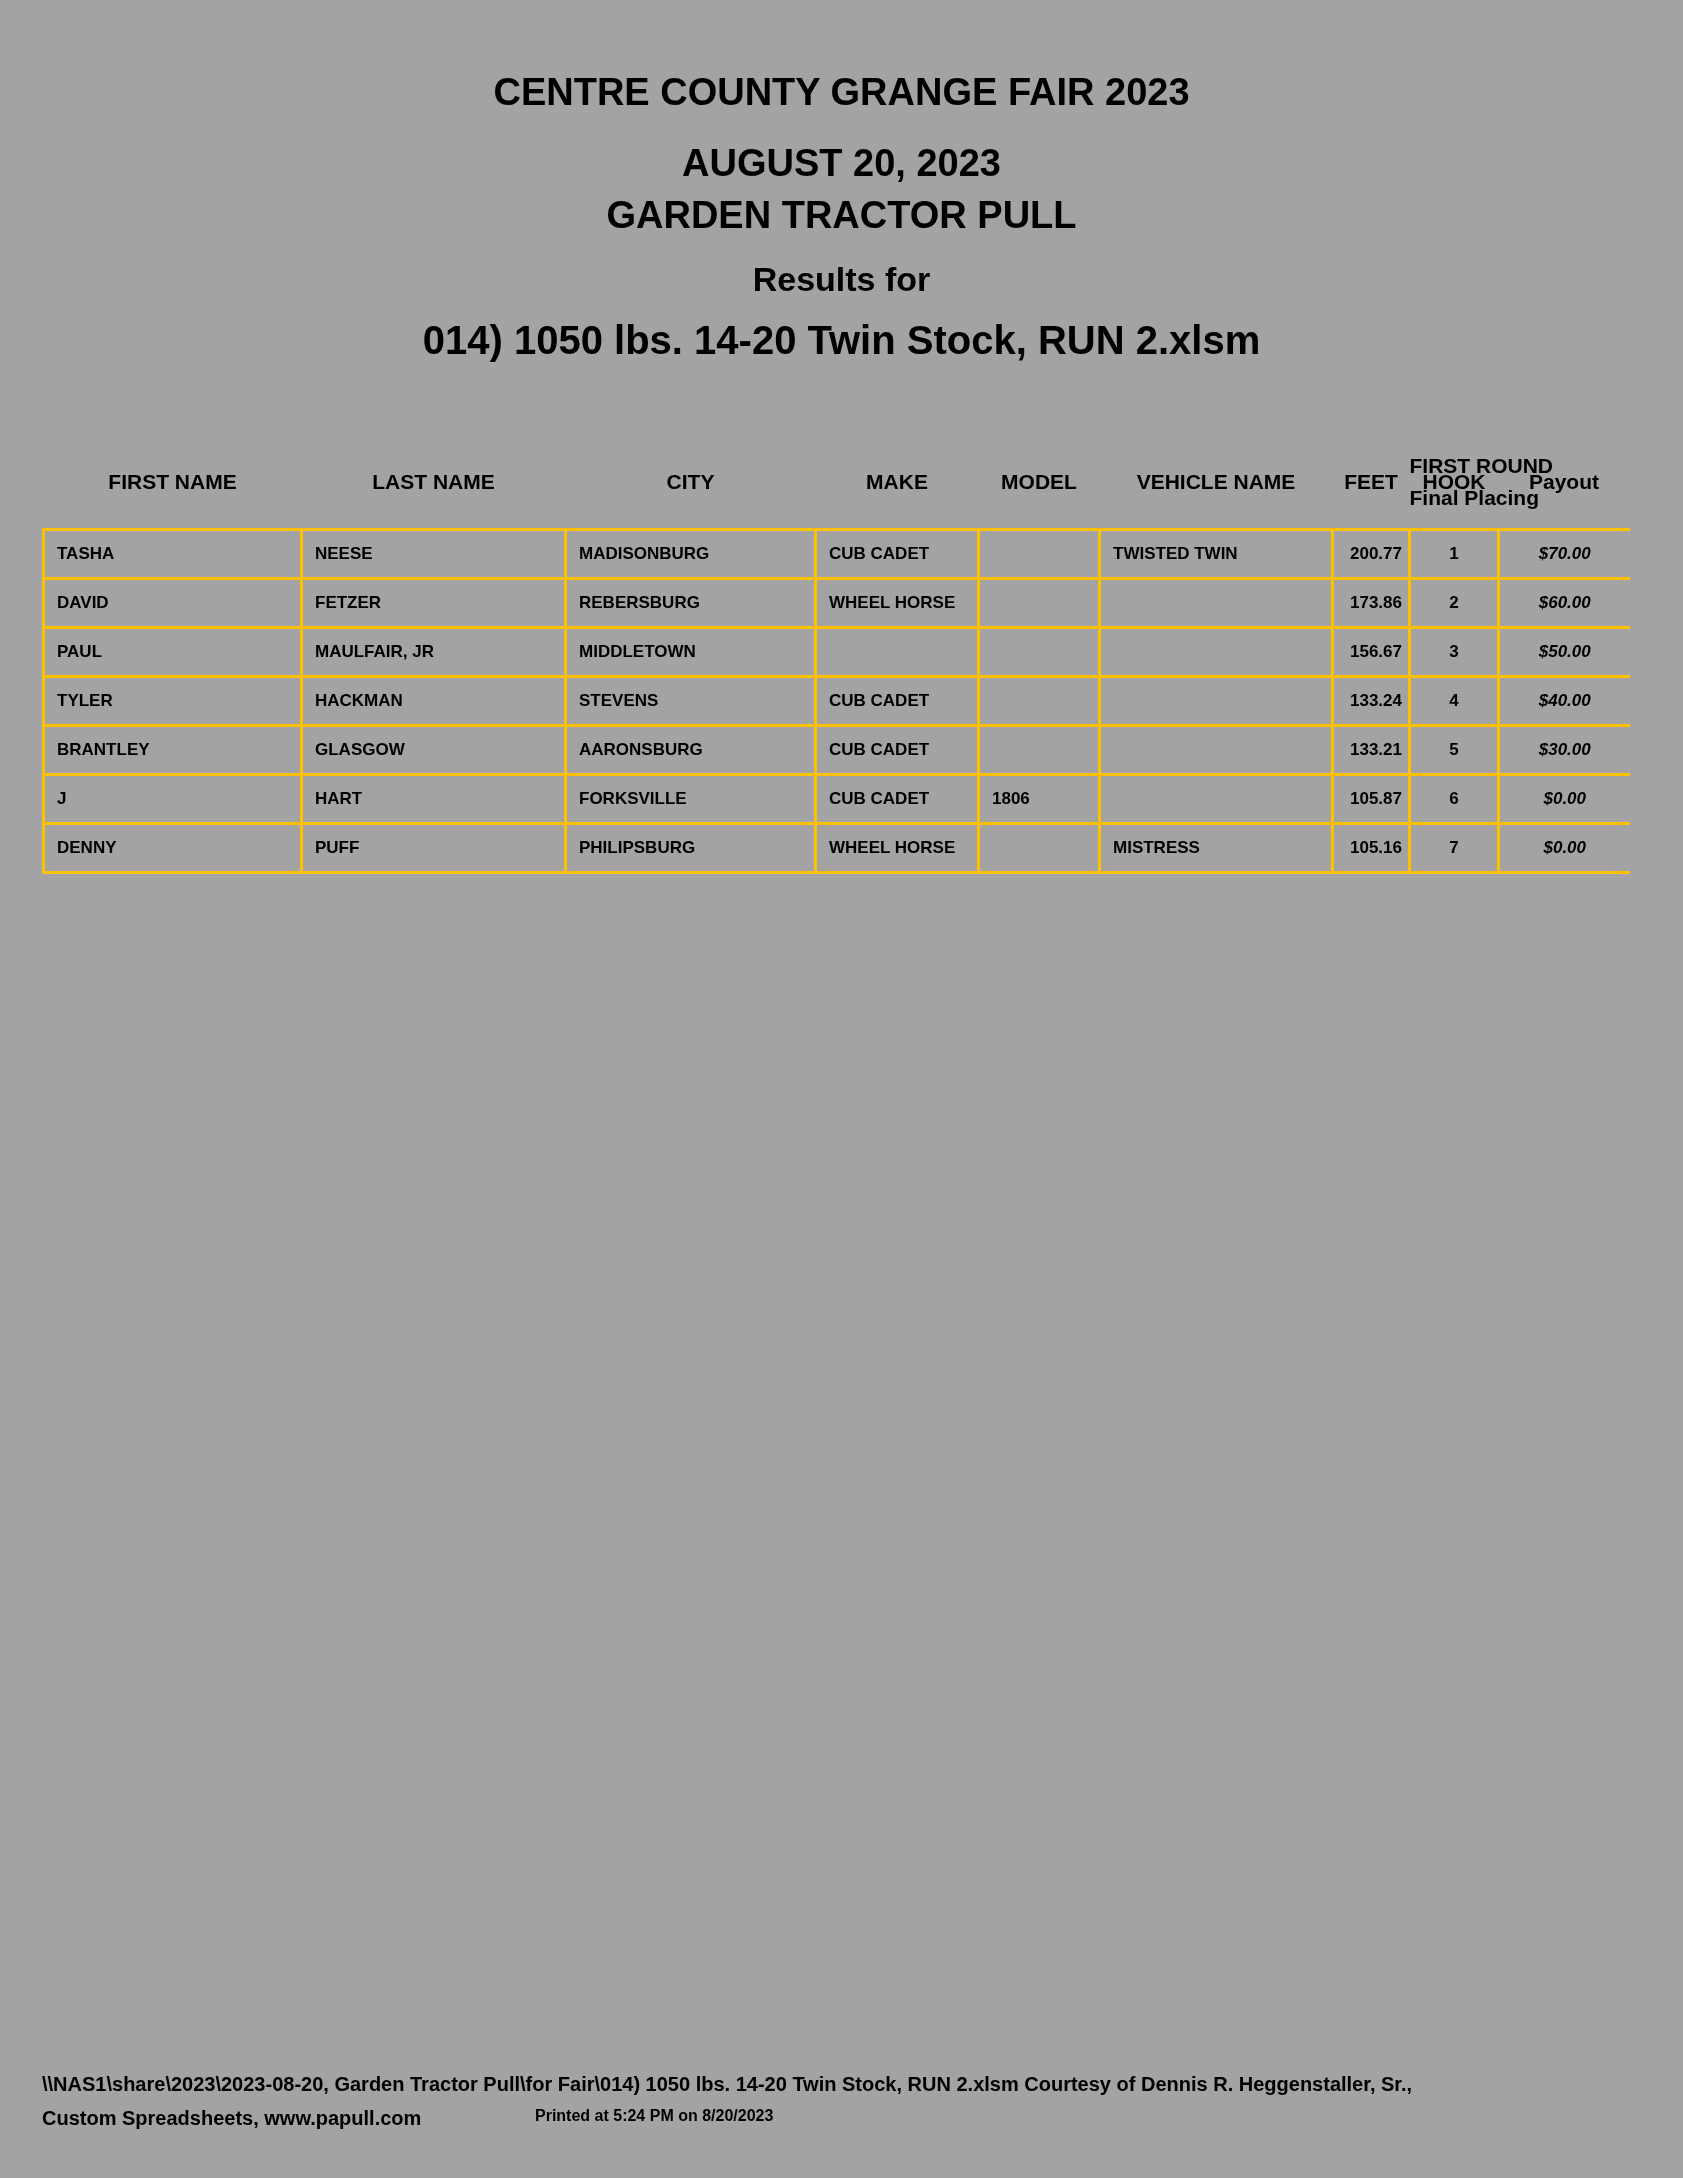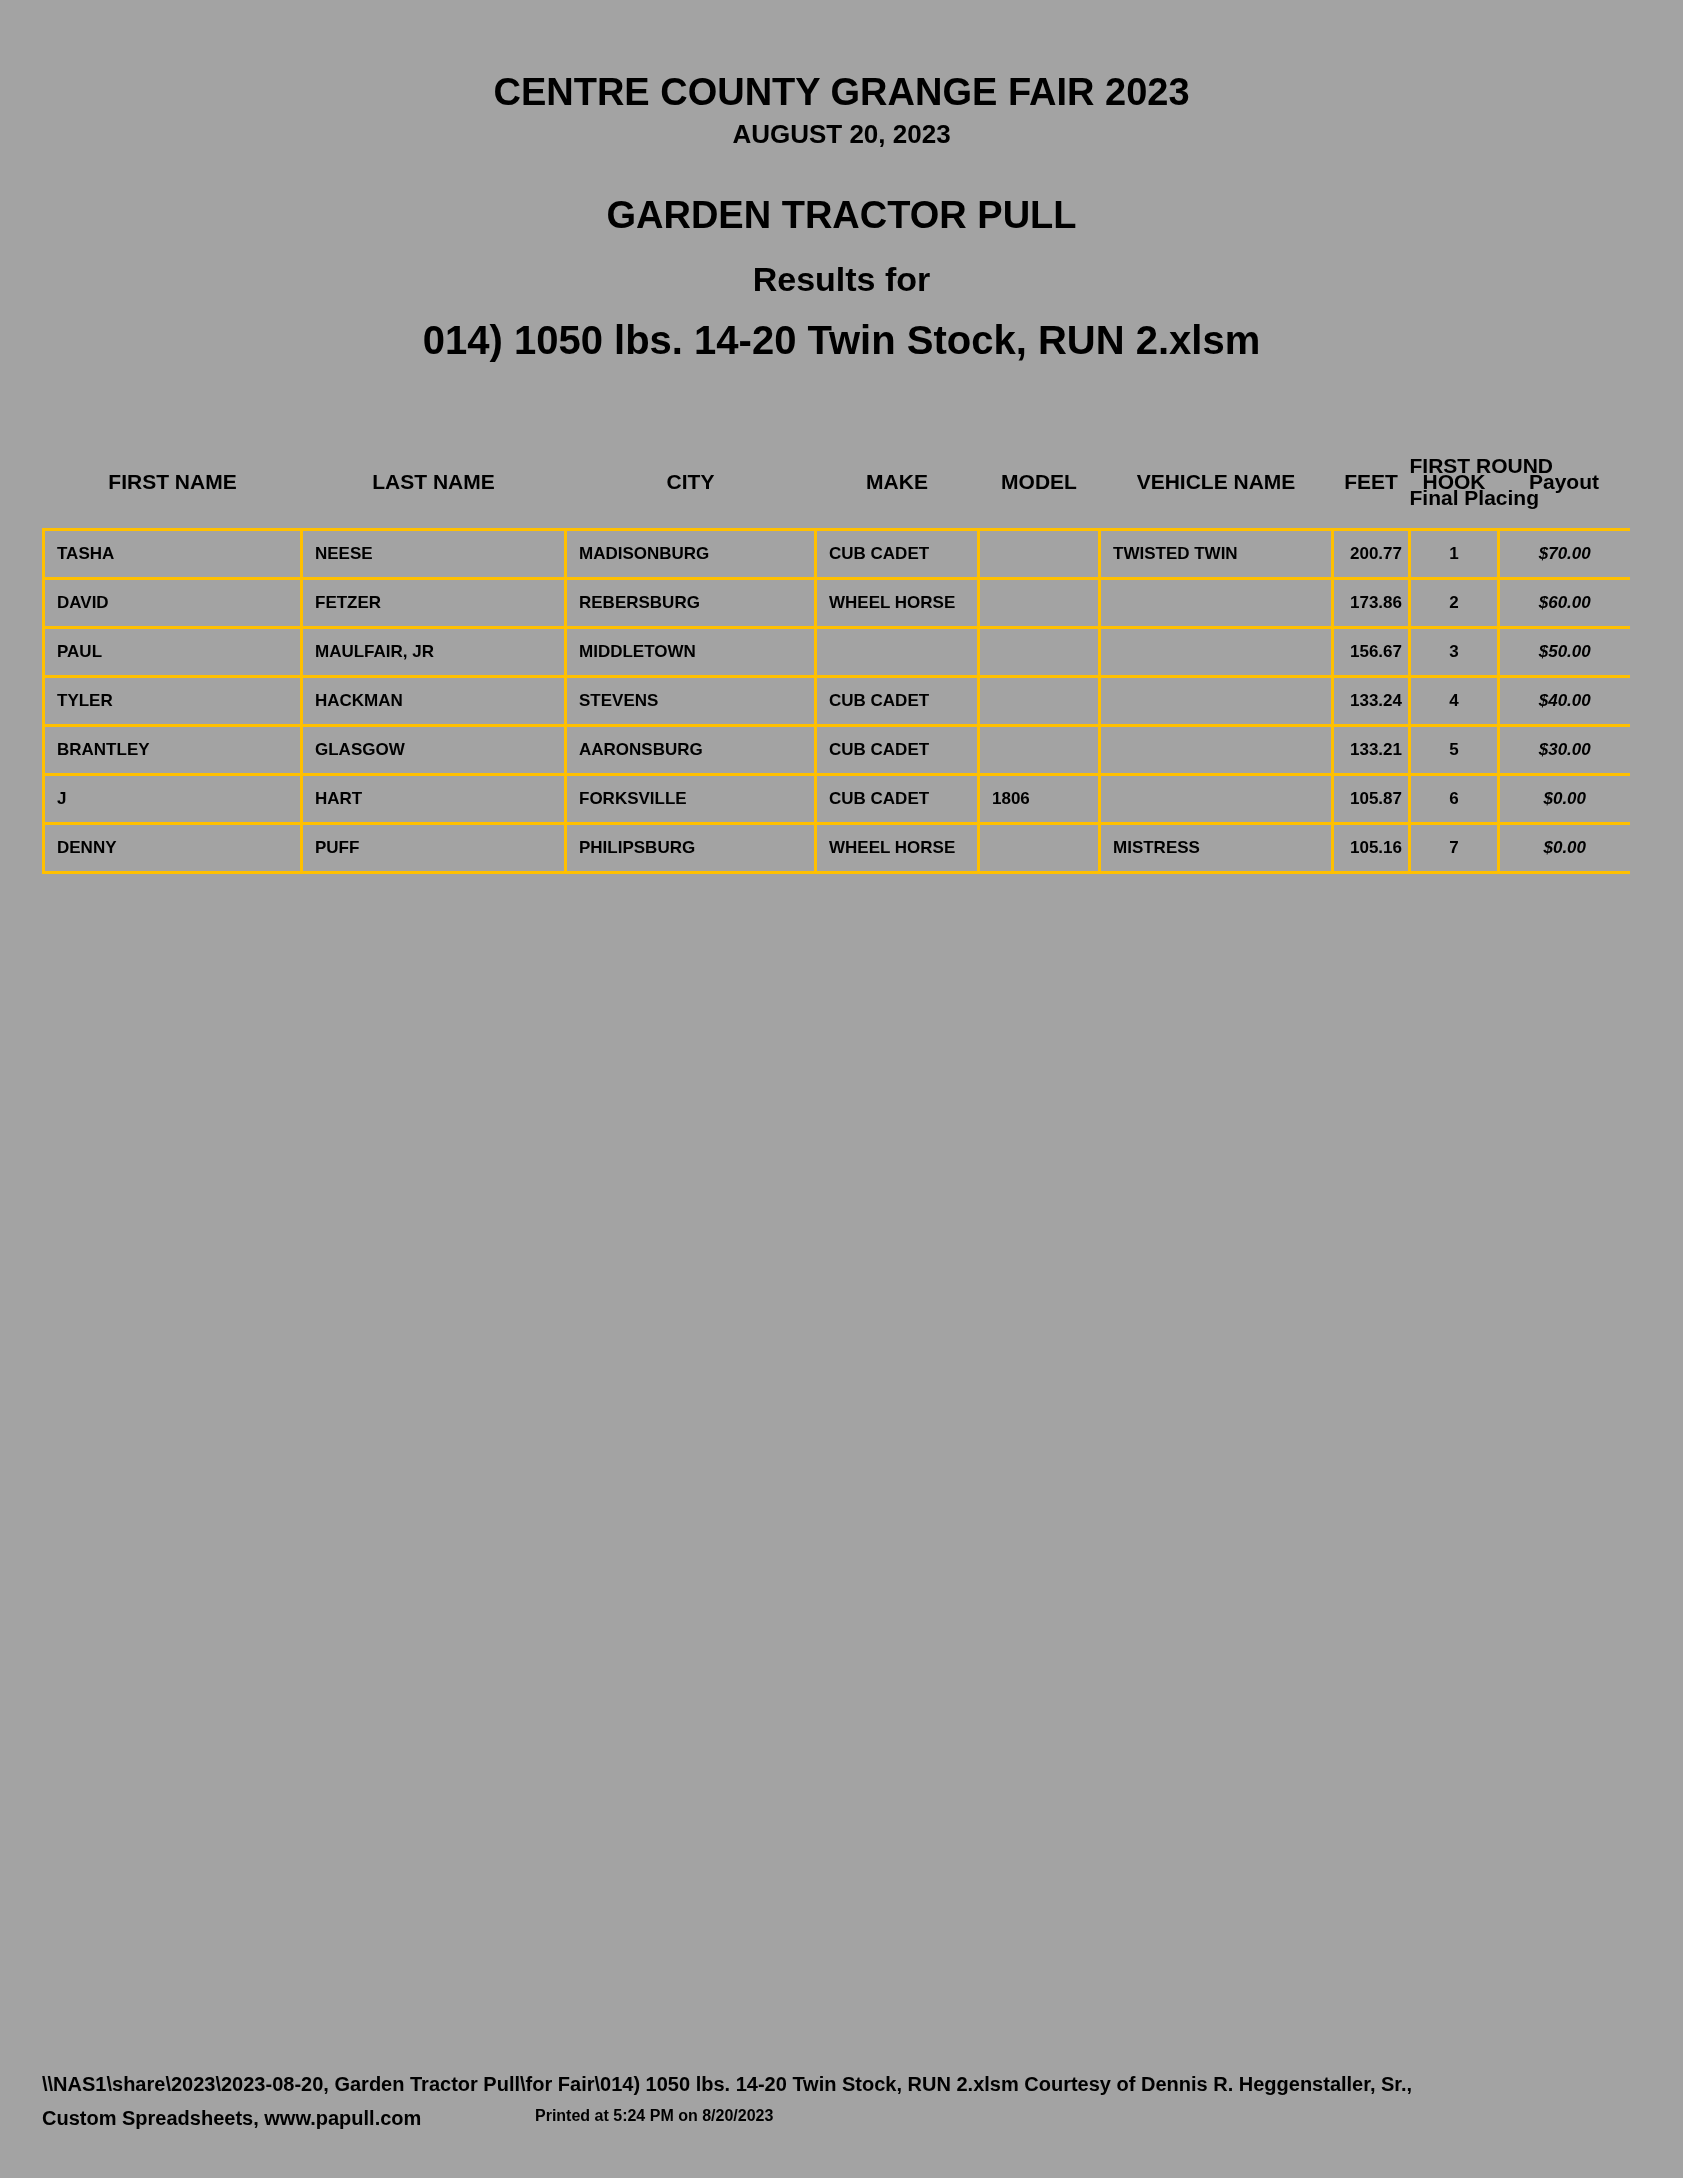--- a/index.html
+++ b/index.html
@@ -16,21 +16,21 @@
   
   .title-line{
     position:absolute;
     left:0;
     width:100%;
     text-align:center;
     white-space:nowrap;
     font-weight:bold;
   }
   .t1{top:71px;font-size:38px;}
-  .t2{top:119px;font-size:26px;}
+  .t2{top:142px;font-size:38px;}
   .t3{top:194px;font-size:38px;}
   .t4{top:260px;font-size:34px;}
   .t5{top:318px;font-size:40px;}
 
   
   table.results{
     position:absolute;
     left:42px;
     top:436px;
     width:1587px;

